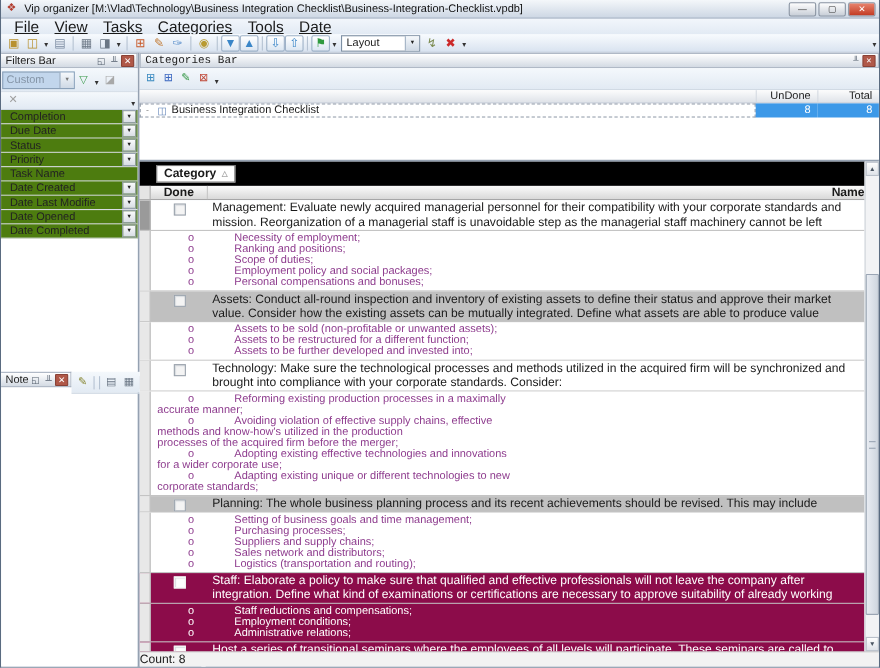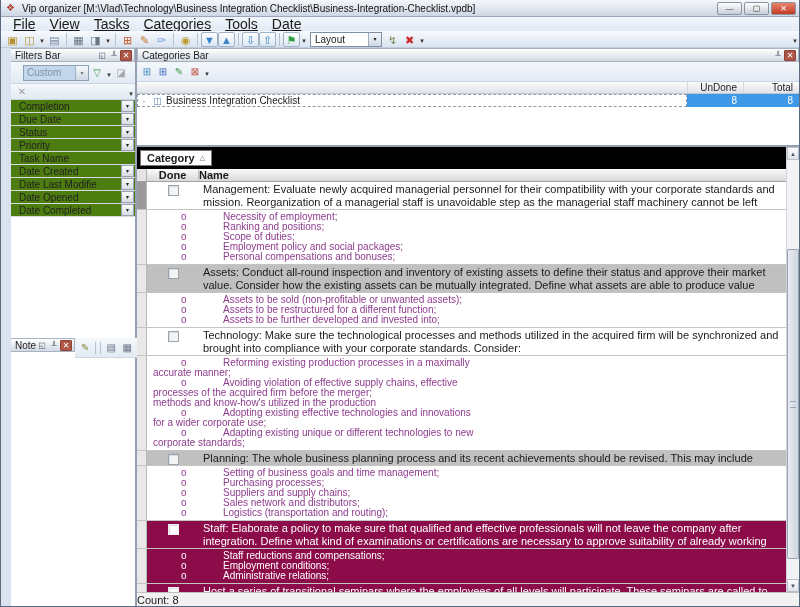--- a/index.html
+++ b/index.html
@@ -24,37 +24,37 @@
   .tb-icon { width:17px; height:15px; text-align:center; font-size:11px; line-height:15px; border:1px solid transparent; border-radius:2px; }
   .tb-icon.boxed { background:linear-gradient(#ffffff,#dbe6f2); border-color:#9fb2c8; }
   .tb-sep { width:1px; height:13px; background:#b5c2d2; margin:0 3px; }
   .tb-caret { font-size:7px; color:#333; width:8px; text-align:center; padding-top:4px; }
   .tb-combo { display:flex; align-items:center; width:72px; height:15px; background:#fff; border:1px solid #7e90a4; margin:0 2px; }
   .tb-combo .val { flex:1; font-size:10px; padding-left:4px; }
   .tb-combo .dd { width:13px; height:13px; background:linear-gradient(#f5f8fb,#cfd9e5); border-left:1px solid #9fb0c2; font-size:6px; text-align:center; line-height:13px; color:#222; }
   .tb-spacer { flex:1; }
 
   
-  .bodyarea { flex:1; display:flex; min-height:0;margin-left:10px; }
+  .bodyarea { flex:1; display:flex; min-height:0; }
   .leftcol { width:126px; flex:0 0 126px; display:flex; flex-direction:column; border-right:2px solid #95a1b1; }
   .rightcol { flex:1; display:flex; flex-direction:column; min-width:0; }
 
   
   .panel-hdr { height:14px; flex:0 0 14px; display:flex; align-items:center; background:linear-gradient(#ffffff,#d3dae3); border:1px solid #a8b2c0; border-left:none; padding:0 2px 0 4px; }
   .panel-hdr .ttl { flex:1; font-size:10px; color:#222; white-space:nowrap; overflow:hidden; }
   .ph-btn { width:12px; height:11px; font-size:8px; line-height:10px; text-align:center; color:#55606e; border:1px solid transparent; }
   .ph-btn.close { background:#b05848; color:#fff; border-color:#8a4236; border-radius:1px; }
 
   .mini-toolbar { display:flex; align-items:center; background:linear-gradient(#f4f8fc,#e2eaf3); border-bottom:1px solid #ccd6e2; }
   .mi { width:16px; height:15px; text-align:center; font-size:10px; line-height:15px; }
   .mi-sep { width:1px; height:12px; background:#b5c2d2; margin:0 2px; }
 
   
   .filters-panel { height:290px; flex:0 0 290px; display:flex; flex-direction:column; background:#fff; }
-  .filters-tb1 { height:22px; flex:0 0 22px; padding-left:12px; }
+  .filters-tb1 { height:22px; flex:0 0 22px; padding-left:1px; }
   .custom-combo { display:flex; width:66px; height:16px; border:1px solid #8aa0b8; background:#c2d6ec; align-items:center; }
   .custom-combo .val { flex:1; font-size:10px; color:#8494a6; padding-left:3px; }
   .custom-combo .dd { width:13px; height:14px; background:linear-gradient(#f5f8fb,#cfd9e5); border-left:1px solid #9fb0c2; font-size:6px; line-height:14px; text-align:center; color:#777; }
   .filters-tb2 { height:16px; flex:0 0 16px; padding-left:3px; }
   .filter-rows { flex:0 0 auto; }
   .f-row { height:13px; display:flex; align-items:center; border-bottom:1px solid #d8dce2; background:#4d7c0f; }
   .f-row .lbl { flex:1; font-size:10px; padding-left:8px; white-space:nowrap; overflow:hidden; color:#222; }
   .f-dd { width:13px; height:12px; margin-right:1px; border:1px solid #98a2b0; background:linear-gradient(#fafbfc,#d8dde4); font-size:6px; line-height:11px; text-align:center; color:#222; }
   .filters-fill { flex:1; background:#fff; }
 
@@ -62,43 +62,43 @@
   .note-panel { flex:1; display:flex; flex-direction:row; background:#fff; min-height:0; }
   .note-tb { height:20px; flex:0 0 20px; padding-left:2px; position:relative; }
   .note-ovf { position:absolute; right:2px; top:1px; font-size:8px; color:#444; }
   .note-content { flex:1; background:#fff; font-family:"Liberation Serif", serif; font-size:12px; padding:6px 2px 0 2px; overflow:hidden; }
   .note-item { display:flex; line-height:15px; }
   .note-item .nb { width:30px; flex:0 0 30px; text-align:center; }
   .note-item .nt { flex:1; padding-right:2px; }
 
   
   .cats-panel { height:99px; flex:0 0 99px; display:flex; flex-direction:column; background:#fff; border-bottom:2px solid #95a1b1; }
-  .cats-panel .panel-hdr { border-left:1px solid #a8b2c0; }
+  .cats-panel .panel-hdr { border-left:1px solid #a8b2c0;font-family:Liberation Mono, monospace; }
   .cats-tb { height:20px; flex:0 0 20px; padding-left:2px; }
   .cats-grid-hdr { height:12px; flex:0 0 12px; display:flex; background:linear-gradient(#fcfcfc,#dfe3e9); border-bottom:1px solid #c0c8d4; font-size:10px; color:#222; }
   .cats-grid-hdr .name-col { flex:1; }
   .cats-grid-hdr .num-col { width:56px; flex:0 0 56px; text-align:right; padding-right:6px; border-left:1px solid #d5dae2; }
   .cat-row { height:13px; flex:0 0 13px; display:flex; align-items:stretch; font-size:10px; }
   .cat-name { flex:1; display:flex; align-items:center; outline:1px dashed #909aa8; outline-offset:-1px; }
   .cat-name .exp { width:14px; text-align:center; color:#888; font-size:8px; }
   .cat-name .cicon { width:13px; text-align:center; font-size:9px; color:#5b7fb5; }
   .cat-name .clabel { padding-left:2px; }
   .cat-num { width:56px; flex:0 0 56px; background:var(--sel-blue); color:#fff; text-align:right; padding:1px 6px 0 0; }
   .cats-fill { flex:1; background:#fff; }
 
   
   .grid-wrap { flex:1; display:flex; min-height:0; position:relative; }
   .grid { flex:1; display:flex; flex-direction:column; min-width:0; }
-  .group-band { height:22px; flex:0 0 22px; background:#000; display:flex; align-items:center; padding-left:3px; }
+  .group-band { height:22px; flex:0 0 22px; background:#000; display:flex; align-items:center; padding-left:15px; }
   .group-btn { background:#fff; border:1px solid #777; height:16px; display:flex; align-items:center; padding:0 6px; font-weight:bold; font-size:11px; }
   .group-btn .sort { font-size:7px; color:#a8a8a8; margin-left:5px; }
   .grid-hdr { height:13px; flex:0 0 13px; display:flex; background:linear-gradient(#fbfbfb,#d9d9d9); border-bottom:1px solid #a0a0a0; font-weight:bold; font-size:11px; }
   .grid-hdr .gut { width:10px; flex:0 0 10px; border-right:1px solid #b0b0b0; background:#e4e4e4; }
   .grid-hdr .done { width:52px; flex:0 0 52px; text-align:center; border-right:1px solid #c6c6c6; line-height:12px; }
-  .grid-hdr .name { flex:1; text-align:left; line-height:12px; }
+  .grid-hdr .name { flex:1; text-align:right; line-height:12px; }
   .grid-rows { flex:1; overflow:hidden; background:#fff; }
 
   .t-row { display:flex; border-bottom:1px solid #c4c4c4; }
   .t-row .gut { width:10px; flex:0 0 10px; border-right:1px solid #b8b8b8; background:#e8e8e8; }
   .t-row .gut.cur { background:#9a9a9a; }
   .t-row .done { width:52px; flex:0 0 52px; display:flex; align-items:flex-start; justify-content:center; padding-top:3px; }
   .t-row .txt { flex:1; font-size:11px; line-height:13px; padding:1px 4px 0 4px; max-height:27px; overflow:hidden; }
   .t-row.one .txt { max-height:14px; }
   .t-row.plain { background:#fff; }
   .t-row.shaded { background:var(--shade-gray); }
@@ -403,24 +403,24 @@
                     <span>Reforming existing production processes in a maximally</span>
                   </div>
                   <div class="n-line">
                     <span class="cont">accurate manner;</span>
                   </div>
                   <div class="n-line">
                     <span class="nm">o</span>
                     <span>Avoiding violation of effective supply chains, effective</span>
                   </div>
                   <div class="n-line">
+                    <span class="cont">methods and know-how's utilized in the production</span>
+                  </div>
+                  <div class="n-line">
                     <span class="cont">processes of the acquired firm before the merger;</span>
-                  </div>
-                  <div class="n-line">
-                    <span class="cont">methods and know-how's utilized in the production</span>
                   </div>
                   <div class="n-line">
                     <span class="nm">o</span>
                     <span>Adopting existing effective technologies and innovations</span>
                   </div>
                   <div class="n-line">
                     <span class="cont">for a wider corporate use;</span>
                   </div>
                   <div class="n-line">
                     <span class="nm">o</span>

